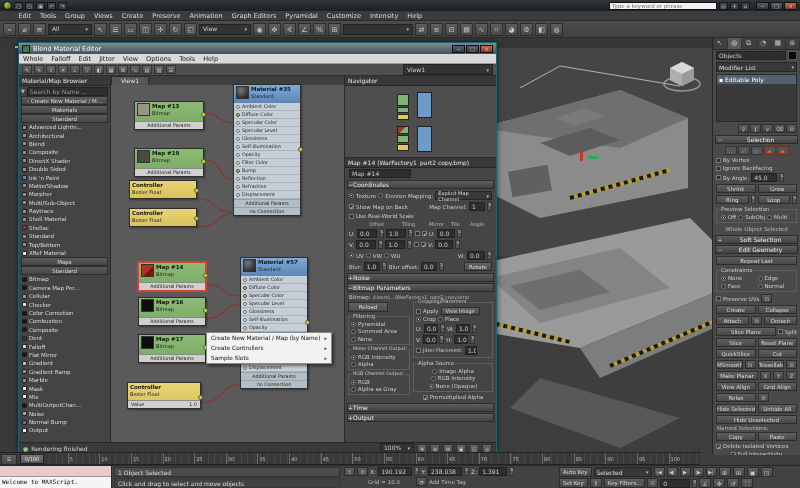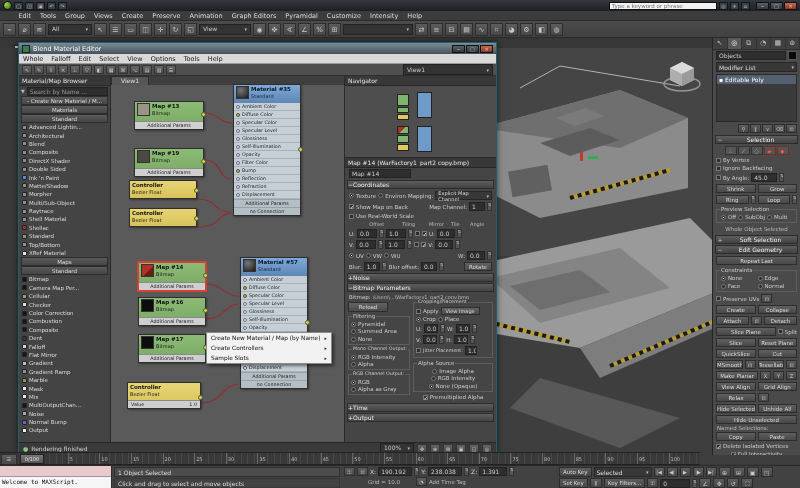--- a/index.html
+++ b/index.html
@@ -472,21 +472,21 @@
         <span class="wb">−</span>
         <span class="wb">□</span>
         <span class="wb close">✕</span>
       </div>
     </div>
     <div id="sl-menu">
 
     <span class="m">Whole</span>
         <span class="m">Falloff</span>
         <span class="m">Edit</span>
-        <span class="m">Select</span>
+        <span class="m">Jitter</span>
         <span class="m">View</span>
         <span class="m">Options</span>
         <span class="m">Tools</span>
         <span class="m">Help</span>
       </div>
     <div id="sl-tools">
       <span class="sti">↖</span>
       <span class="sti">✎</span>
       <span class="sti">⇪</span>
       <span class="sti">✕</span>

